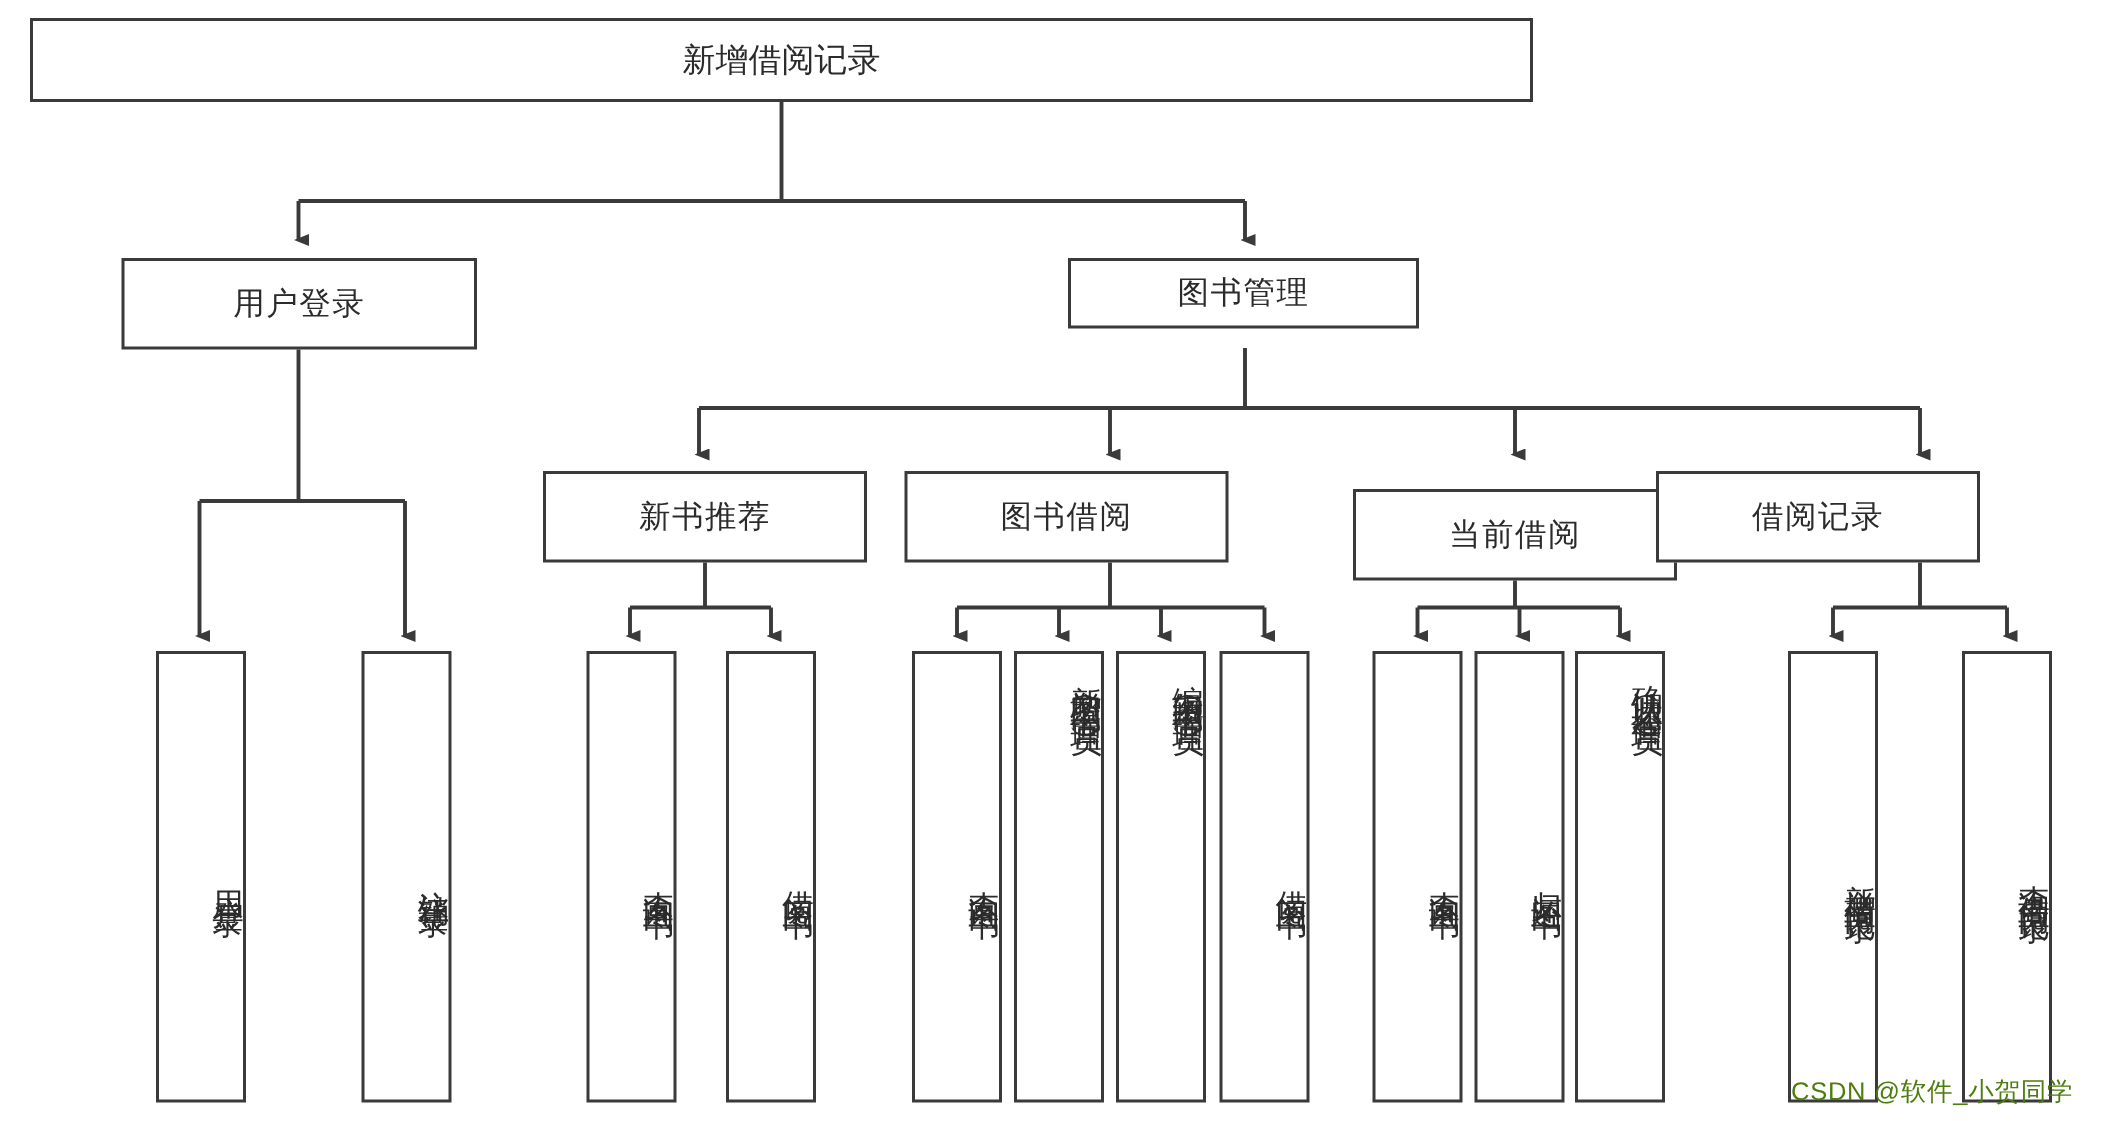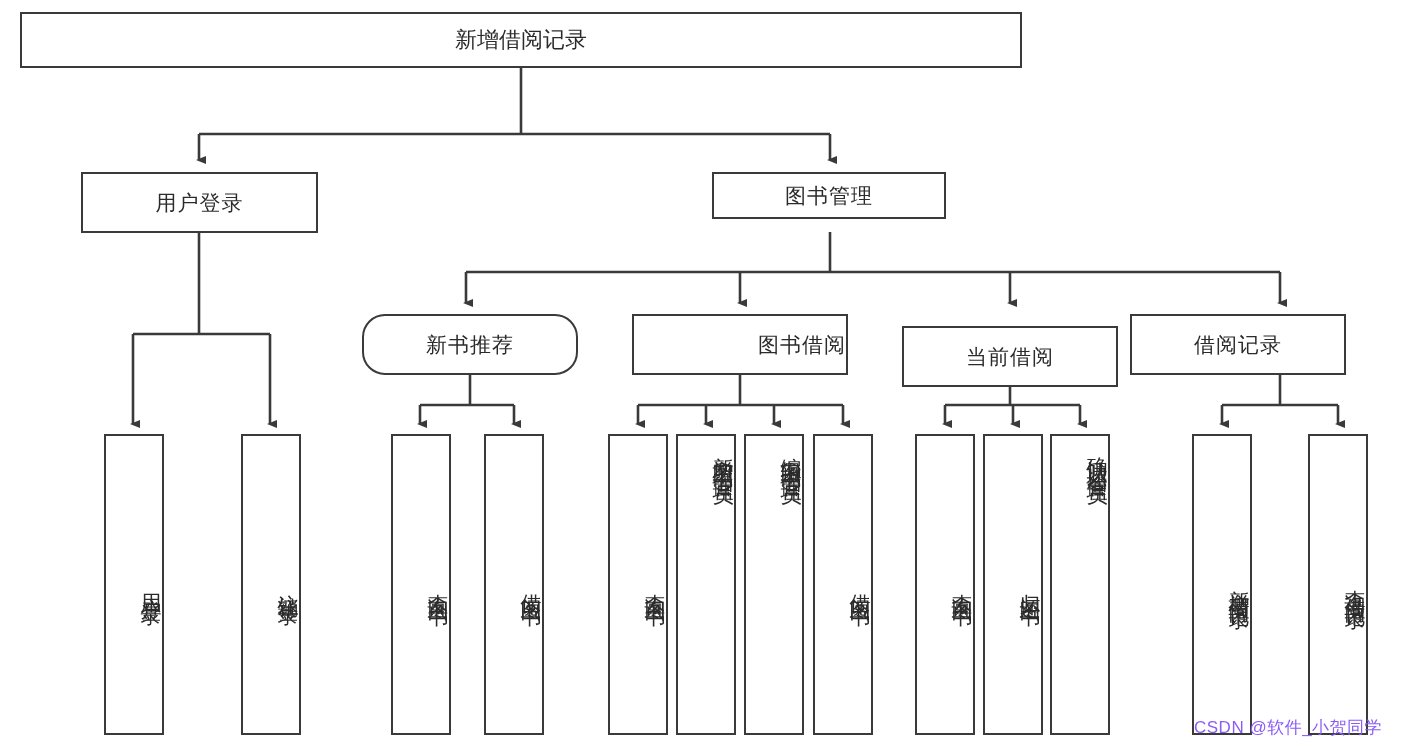--- a/index.html
+++ b/index.html
@@ -64,21 +64,21 @@
     text-align: center;
     line-height: 1.0;
   }
   .leaf.topalign .vtext {
     top: 4px;
     transform: none;
   }
   .watermark {
     position: absolute;
     font-size: 17px;
-    color: #8b5cf6;
+    color: #4d7c0f;
     white-space: nowrap;
     letter-spacing: 0.5px;
   }
 </style>
 </head>
 <body>
 
 <div id="canvas">
 
   <svg class="connectors" viewBox="0 0 1405 747">
@@ -135,30 +135,30 @@
     <span>新增借阅记录</span>
   </div>
 
   <div class="node h" style="left:81px; top:172px; width:237px; height:61px;">
     <span>用户登录</span>
   </div>
   <div class="node h" style="left:712px; top:172px; width:234px; height:47px;">
     <span>图书管理</span>
   </div>
 
-  <div class="node h" style="left:362px; top:314px; width:216px; height:61px;border-radius:23px;">
+  <div class="node h" style="left:362px; top:314px; width:216px; height:61px;">
     <span>新书推荐</span>
   </div>
-  <div class="node h" style="left:632px; top:314px; width:216px; height:61px;justify-content:flex-end;">
+  <div class="node h" style="left:603px; top:314px; width:216px; height:61px;">
     <span>图书借阅</span>
   </div>
   <div class="node h" style="left:902px; top:314px; width:216px; height:61px;margin-top:12px;">
     <span>当前借阅</span>
   </div>
-  <div class="node h" style="left:1130px; top:314px; width:216px; height:61px;">
+  <div class="node h" style="left:1104px; top:314px; width:216px; height:61px;">
     <span>借阅记录</span>
   </div>
 
   <div class="leaf" style="left:104px; top:434px; width:60px; height:301px;">
     <span class="vtext">用户登录</span>
   </div>
   <div class="leaf" style="left:241px; top:434px; width:60px; height:301px;">
     <span class="vtext">注销登录</span>
   </div>
 

